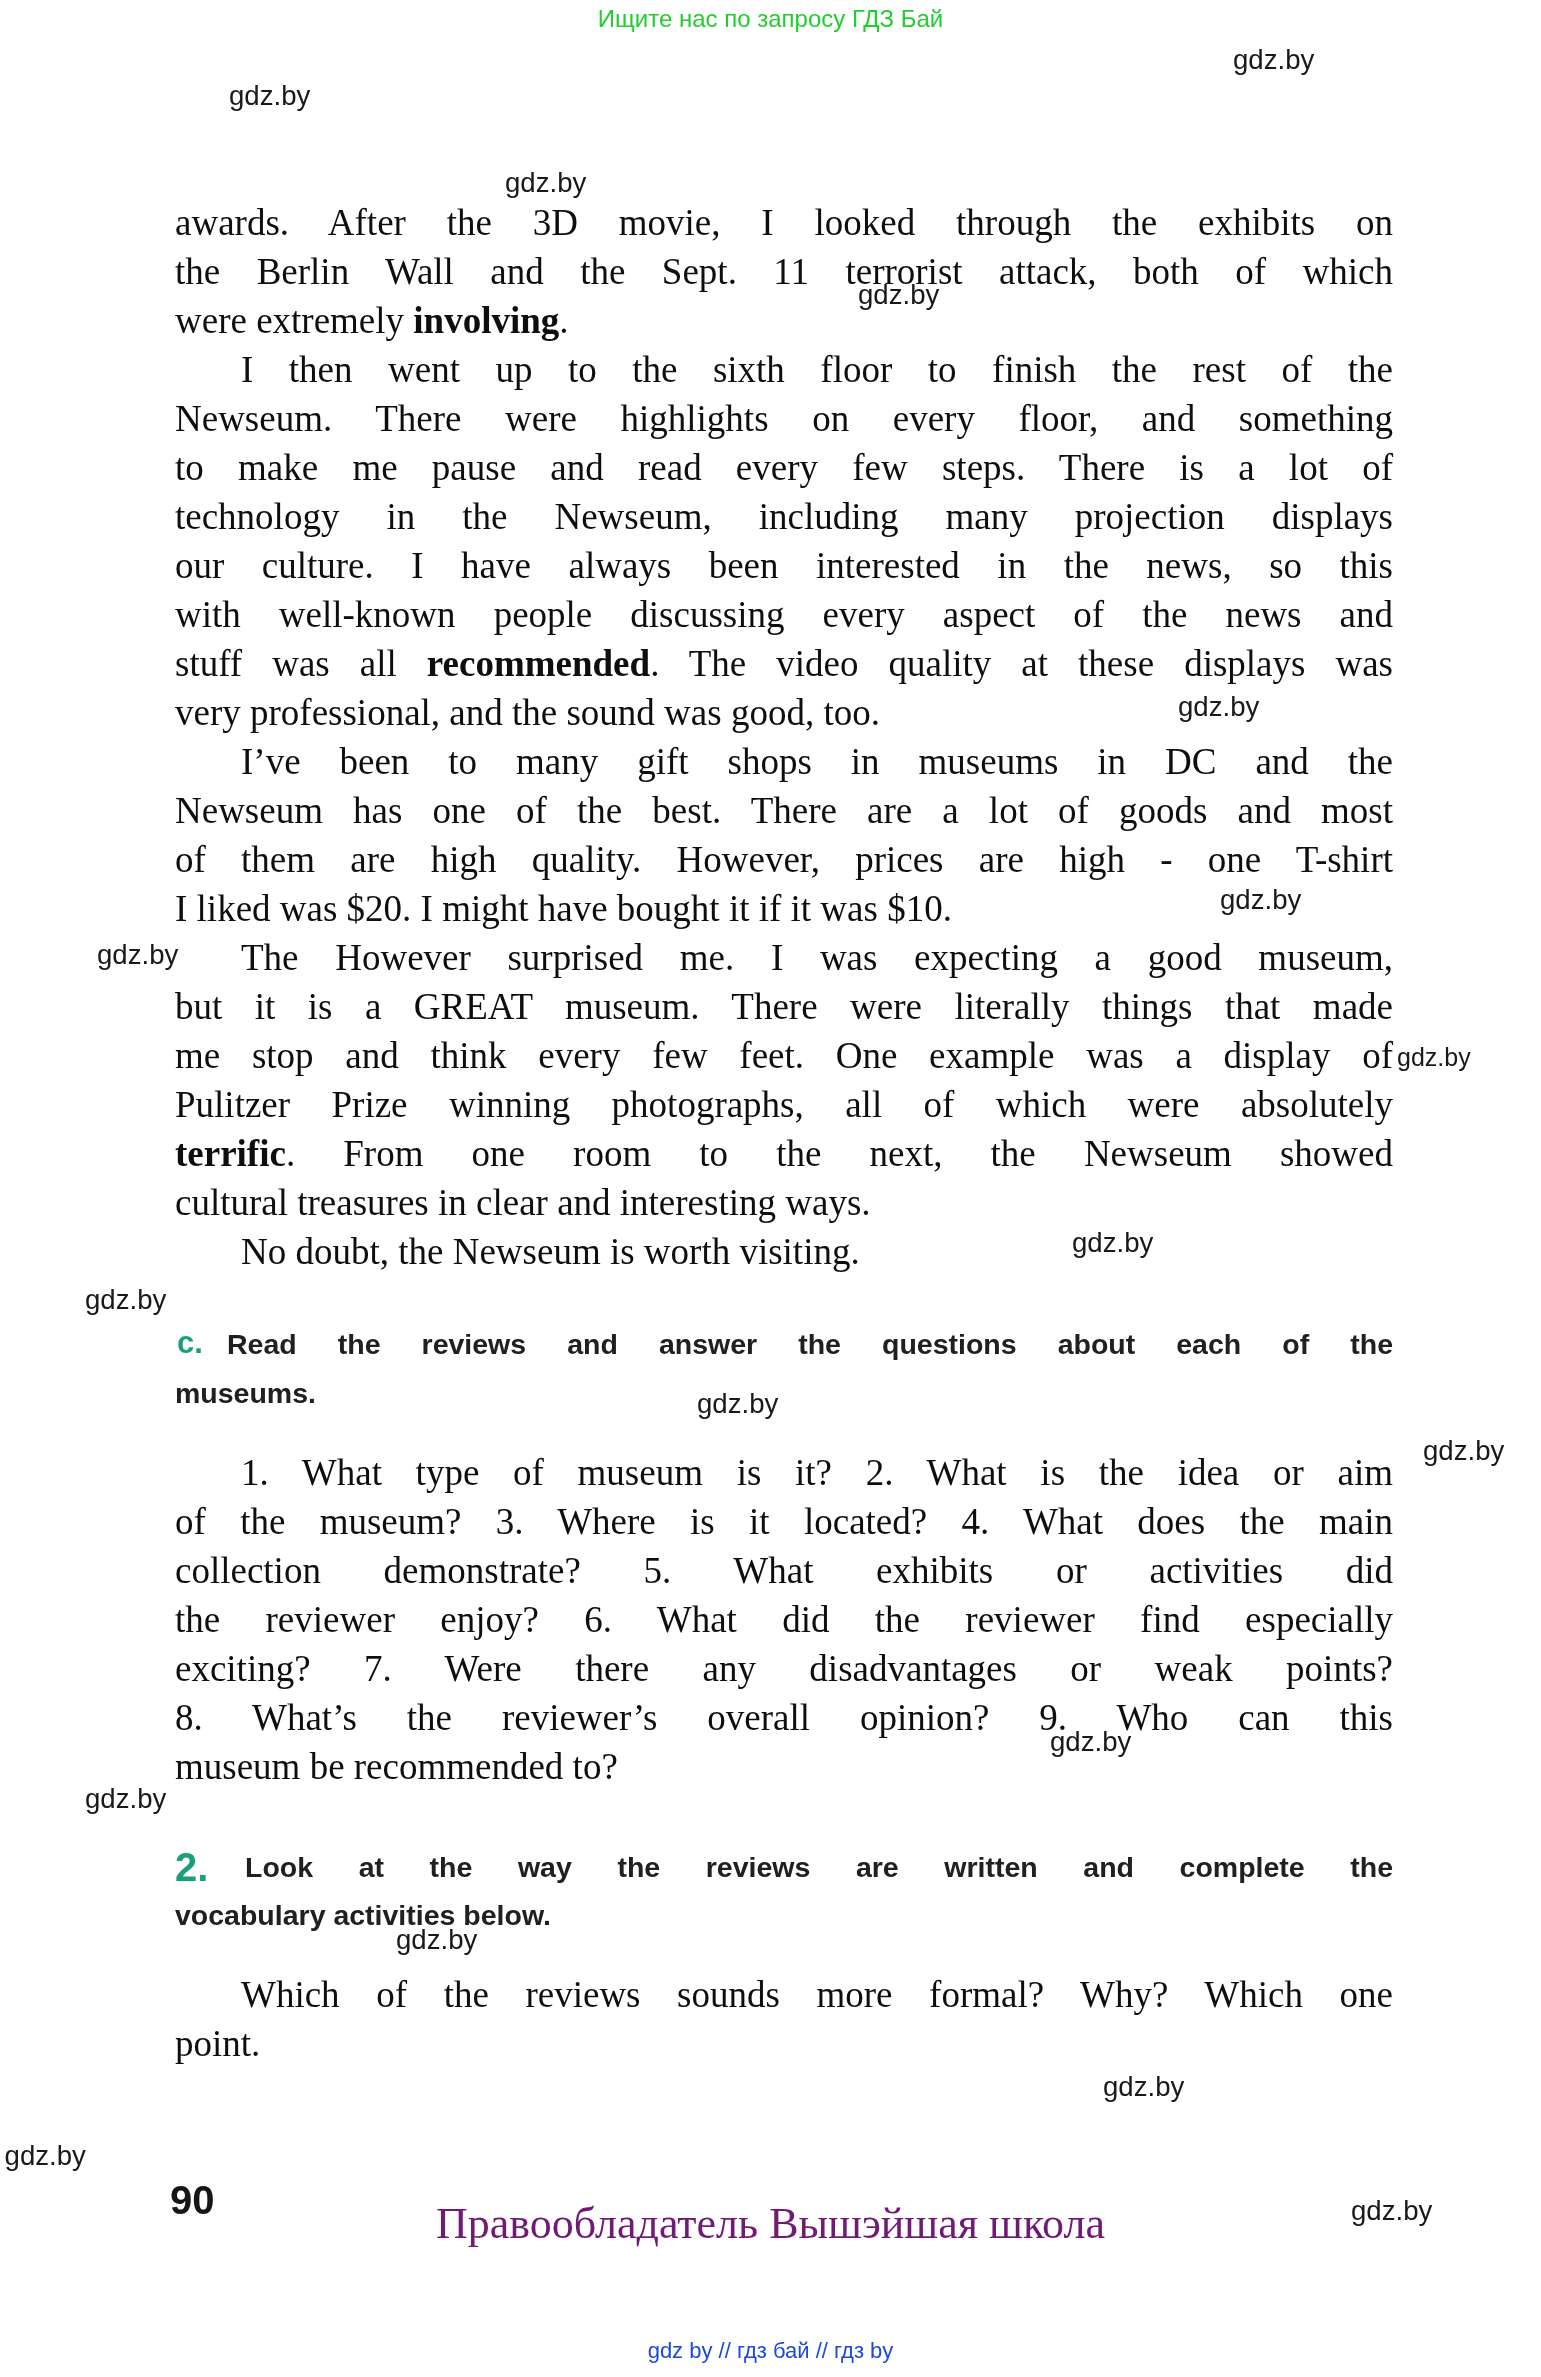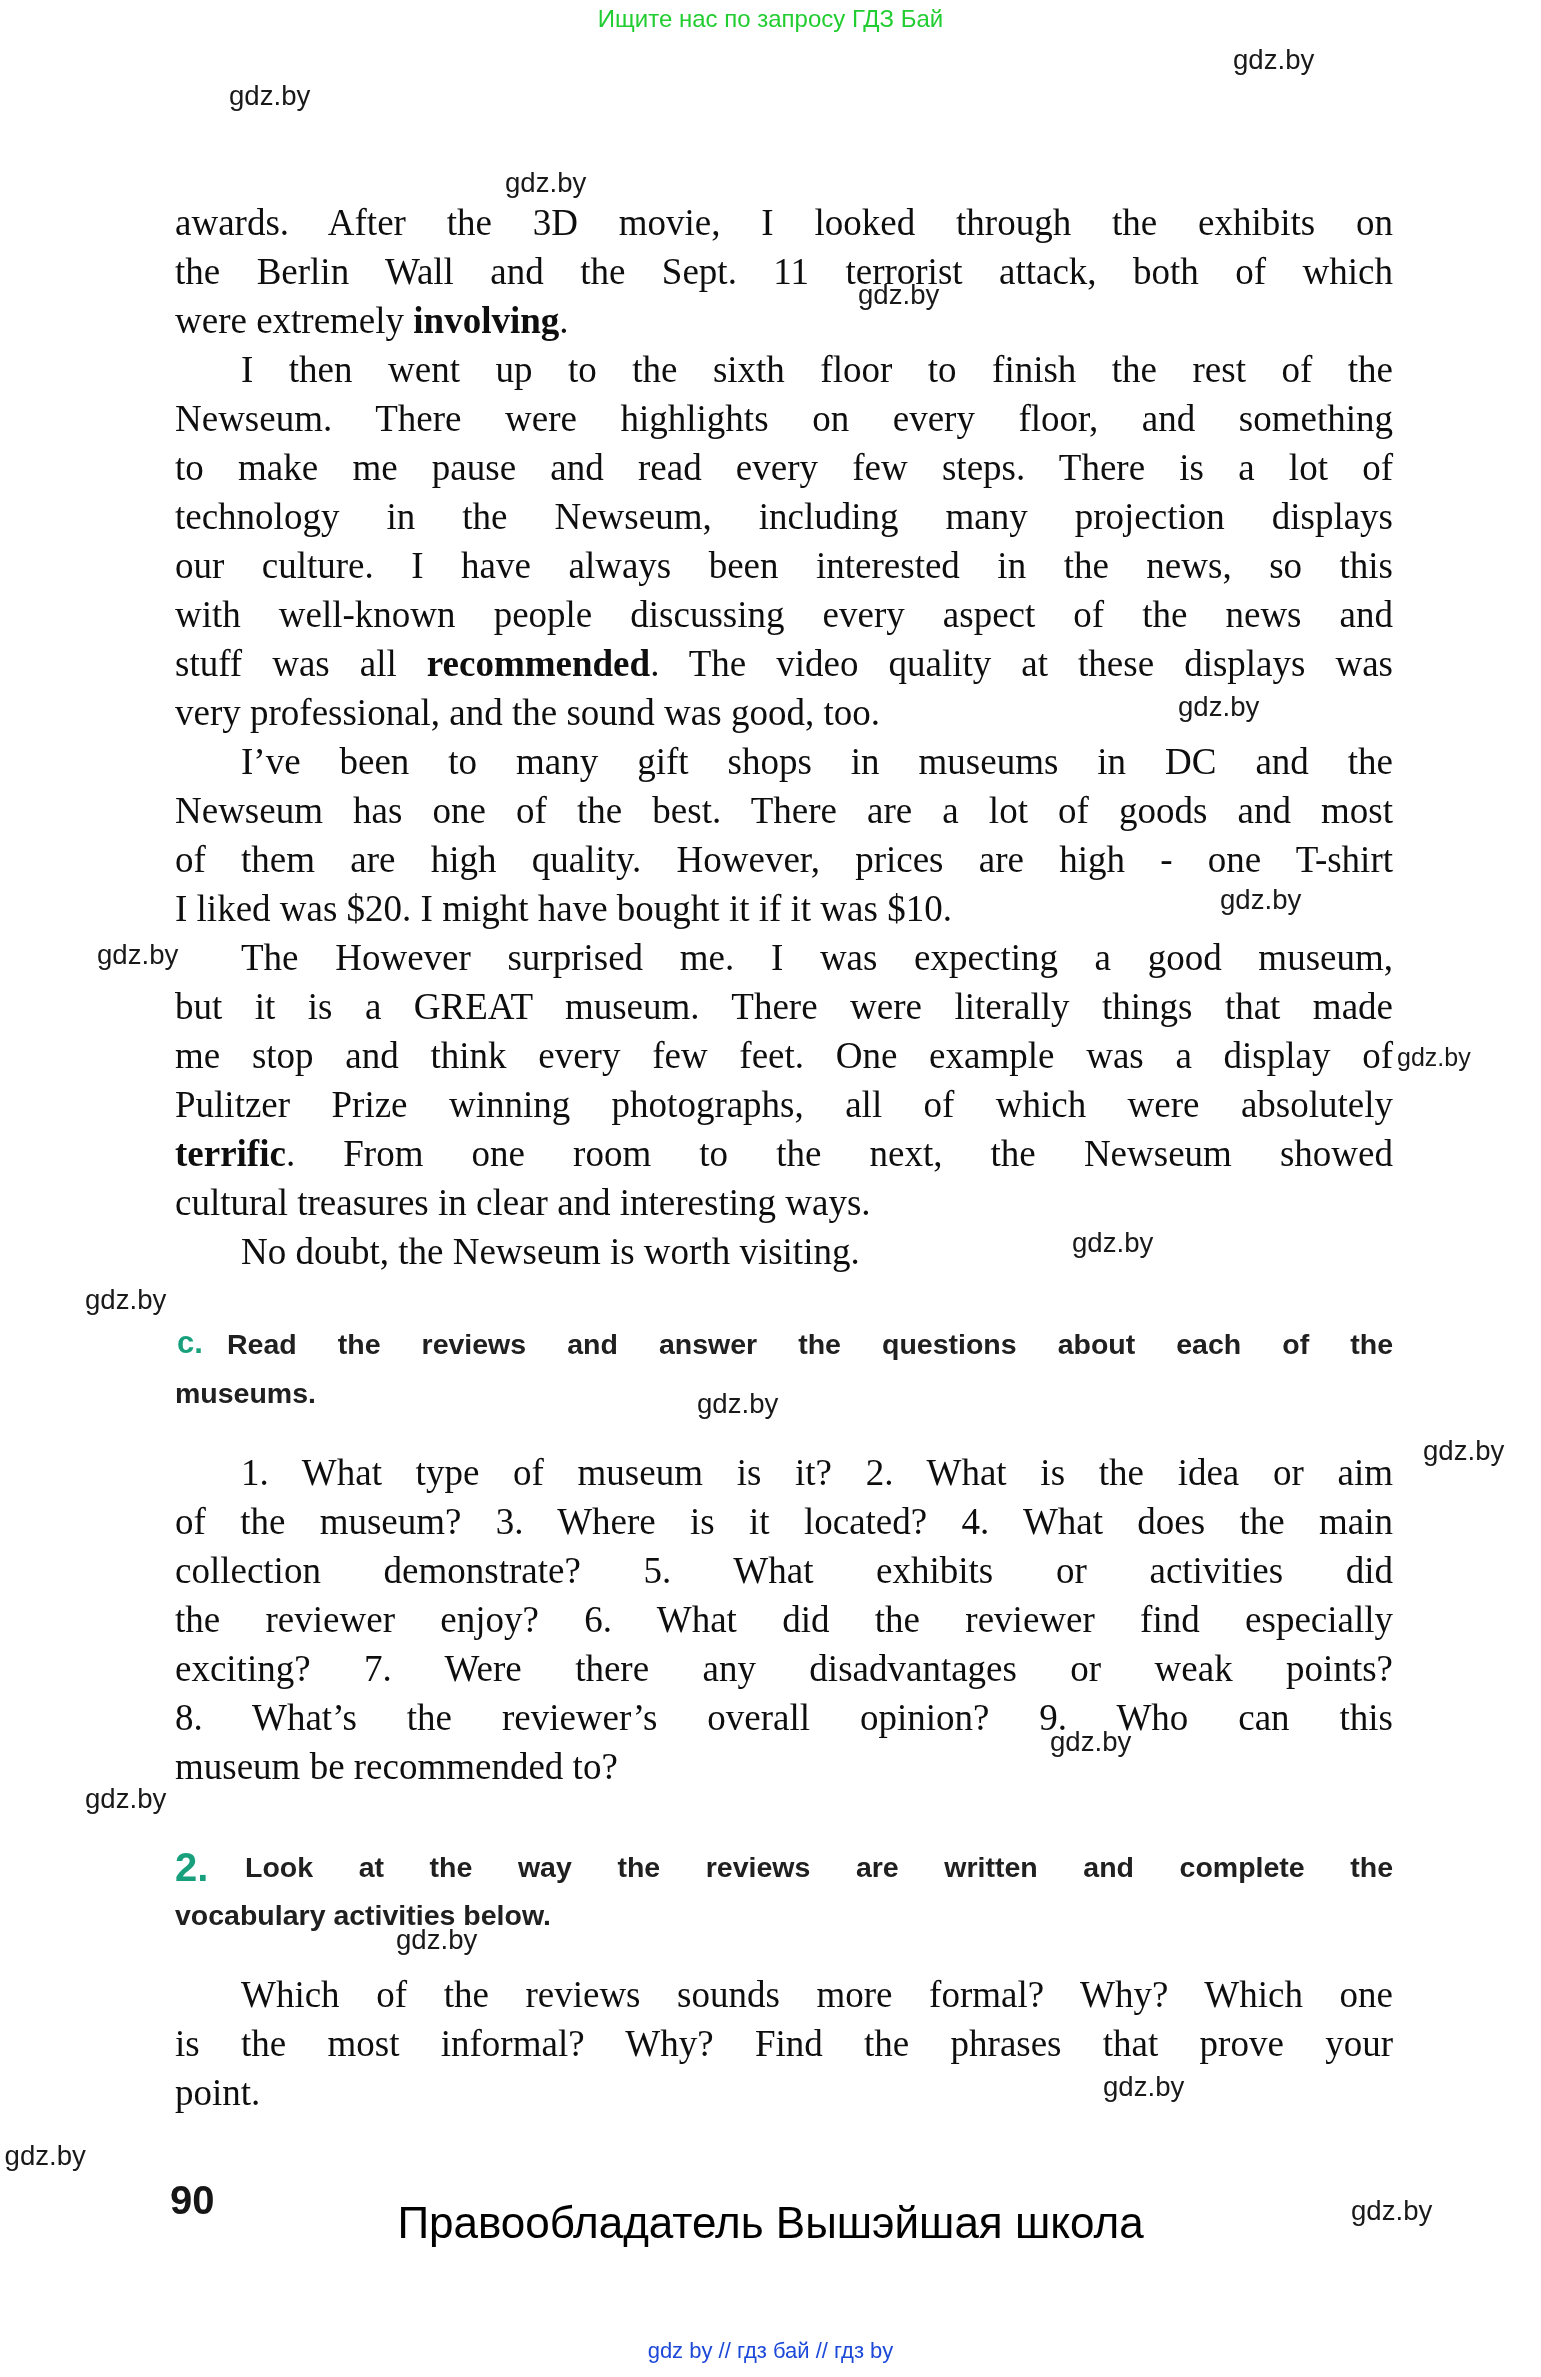--- a/index.html
+++ b/index.html
@@ -58,23 +58,23 @@
 
   
   .pagenum {
     position:absolute; left:170px; top:2178px;
     font-family:"Liberation Sans", sans-serif;
     font-weight:bold; font-size:40px; color:#161616;
   }
   .copyright {
     position:absolute; top:2198px; left:0; width:100%;
     text-align:center;
-    font-family:Liberation Sans, sans-serif;
+    font-family:Liberation Serif, serif;
     font-size:44px;
-    color:#000000;
+    color:#701a75;
   }
   .links {
     position:absolute; top:2338px; left:0; width:100%;
     text-align:center;
     font-family:"Liberation Sans", sans-serif;
     font-size:22px;
     color:#1c49d8;
   }
 </style>
 </head>
@@ -145,21 +145,20 @@
     </div>
 
   <div class="seclabel n2" style="left:175px; top:1847px;">2.</div>
   <div class="textblock heading h2" style="top:1843px;">
       <div class="tline" style="text-indent: 70px;"><span>Look at the way the reviews are written and complete the</span></div>
       <div class="tline end"><span>vocabulary activities below.</span></div>
     </div>
 
   <div class="textblock serif-text" style="top:1970px;">
       <div class="tline" style="text-indent: 66px;"><span>Which of the reviews sounds more formal? Why? Which one</span></div>
-      <div class="tline"><span>is the most informal? Why? Find the phrases that prove your</span></div>
       <div class="tline end"><span>point.</span></div>
     </div>
 
   <div class="pagenum">90</div>
   <div class="copyright">Правообладатель Вышэйшая школа</div>
   <div class="links">gdz by  //  гдз бай  //  гдз by</div>
 
 </div>
 
 

